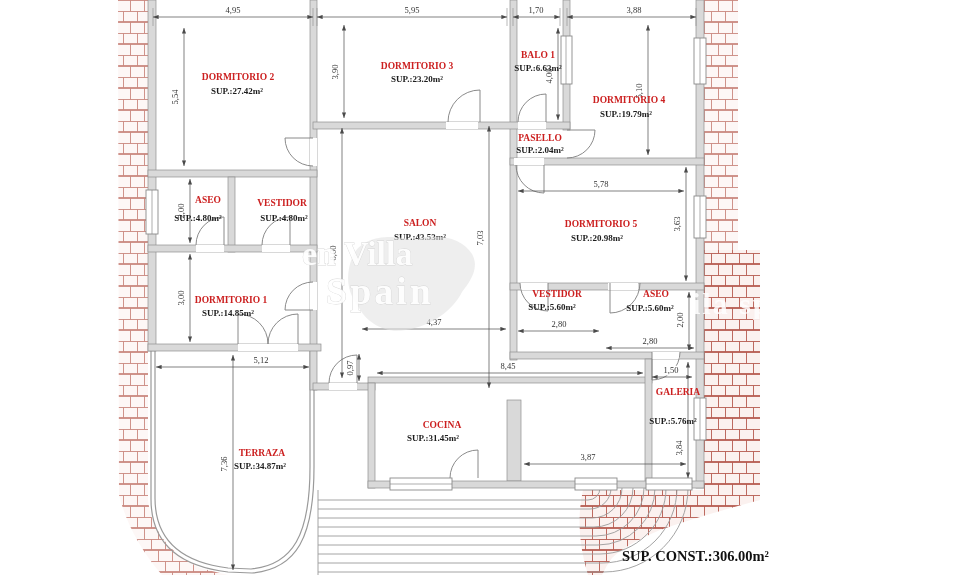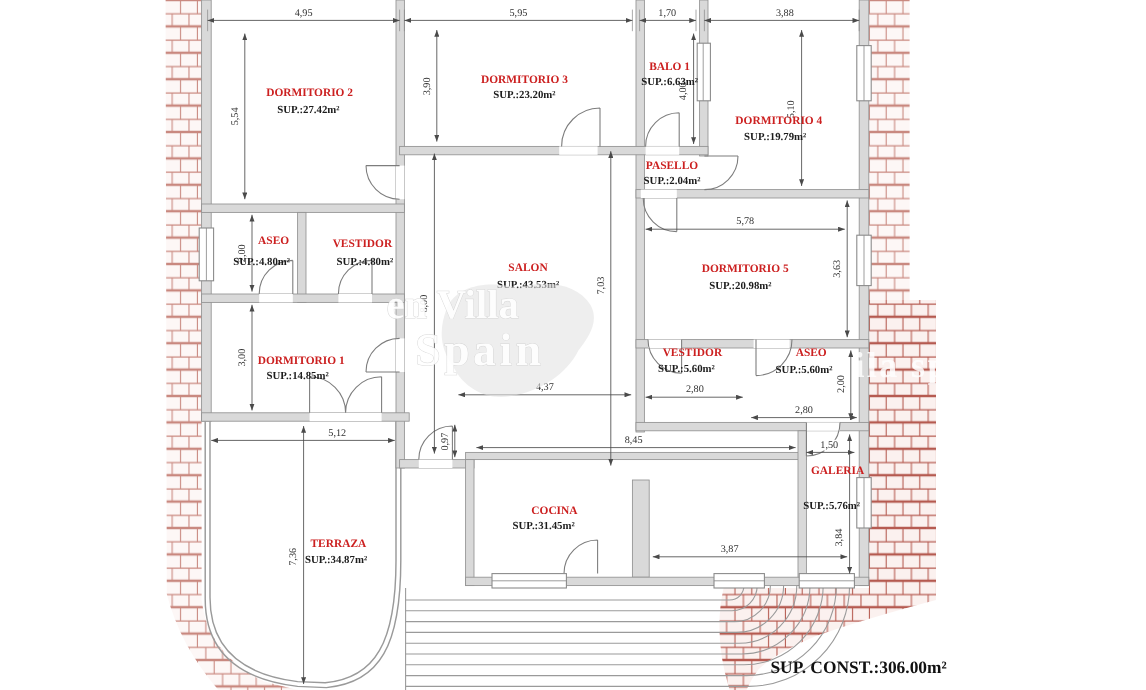--- a/index.html
+++ b/index.html
@@ -1,17 +1,17 @@
 <!DOCTYPE html>
 <html style="--label-red: #cc2020; --hatch-light: #c9887f; --hatch-dark: #b55a50; --wall: #d9d9d9;"><head>
 <meta charset="utf-8">
 <style>
   html,body{margin:0;padding:0;background:#fff;}
   .stage{position:relative;width:859px;height:575px;background:#fff;overflow:hidden;
-         font-family:"Liberation Serif",serif;margin-left:20px;}
+         font-family:"Liberation Serif",serif;}
   svg{position:absolute;left:0;top:0;}
   .wall{fill:var(--wall,#d9d9d9);stroke:#919191;stroke-width:.7;}
   .gap{fill:#ffffff;stroke:none;}
   .door{stroke:#7d7d7d;stroke-width:.9;fill:none;}
   .win{fill:#ffffff;stroke:#8a8a8a;stroke-width:.9;}
   .winline{stroke:#8a8a8a;stroke-width:.7;}
   .thin{stroke:#9a9a9a;stroke-width:1.2;fill:none;}
   .stair{stroke:#9a9a9a;stroke-width:.9;fill:none;}
   .dimline{stroke:#4a4a4a;stroke-width:.7;}
   .ext{stroke:#8a8a8a;stroke-width:.6;}

